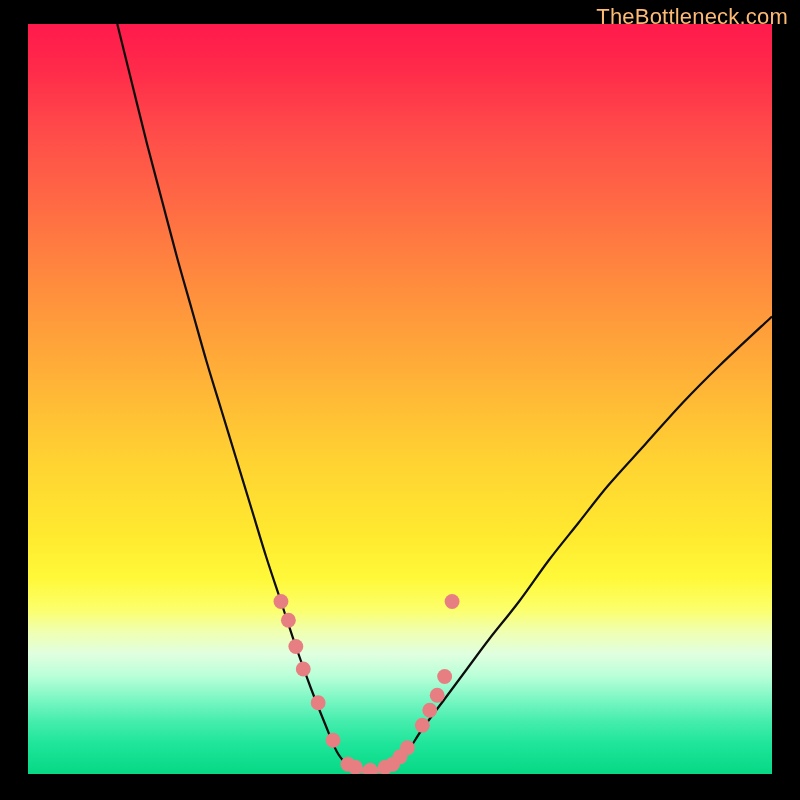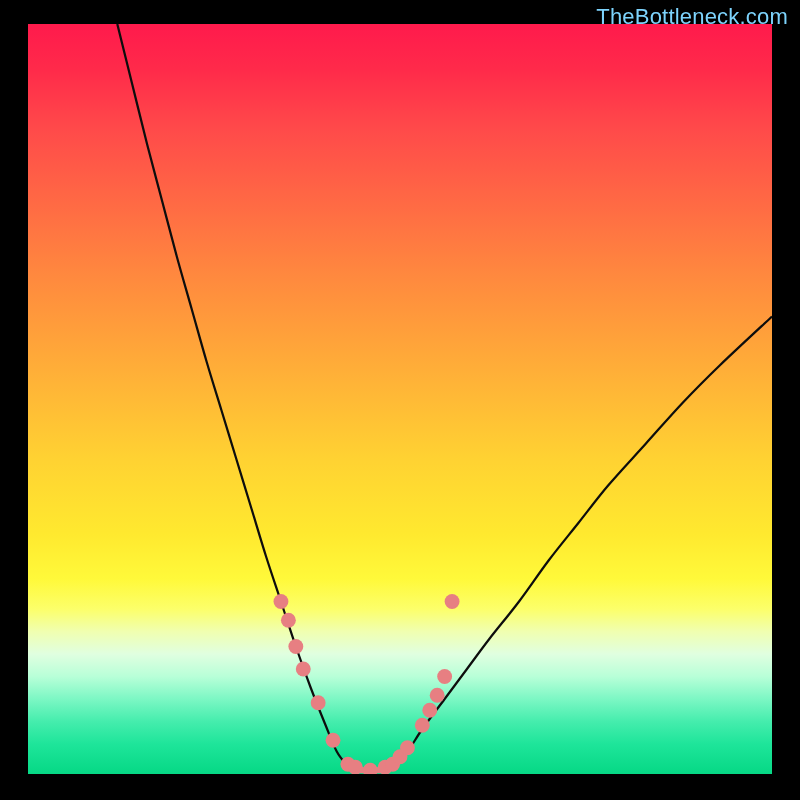--- a/index.html
+++ b/index.html
@@ -36,21 +36,21 @@
       #06d885 100%
     );
   }
   .watermark {
     position: absolute;
     top: 4px;
     right: 12px;
     font-family: Arial, Helvetica, sans-serif;
     font-size: 22px;
     font-weight: 500;
-    color: #7dd3fc;
+    color: #fdba74;
     letter-spacing: 0.2px;
     z-index: 5;
   }
   svg.plot {
     position: absolute;
     left: 0;
     top: 0;
     width: 744px;
     height: 750px;
   }

